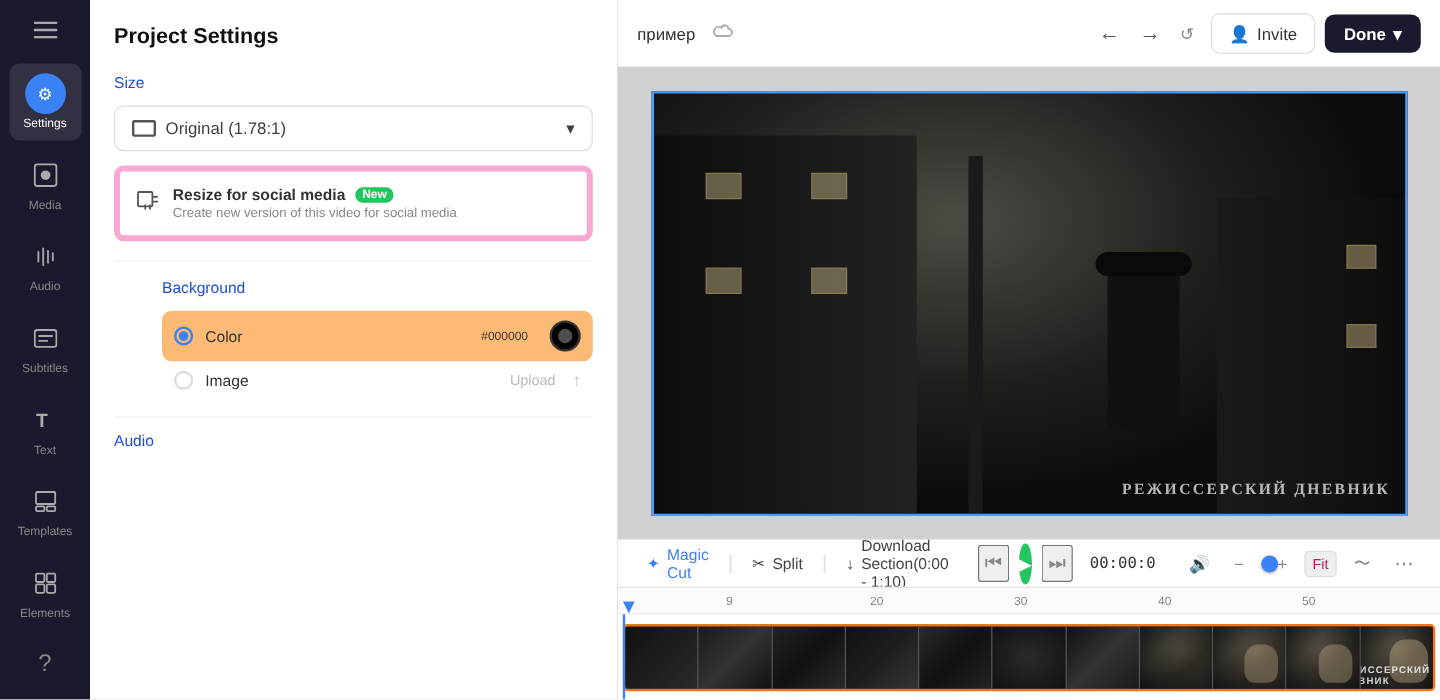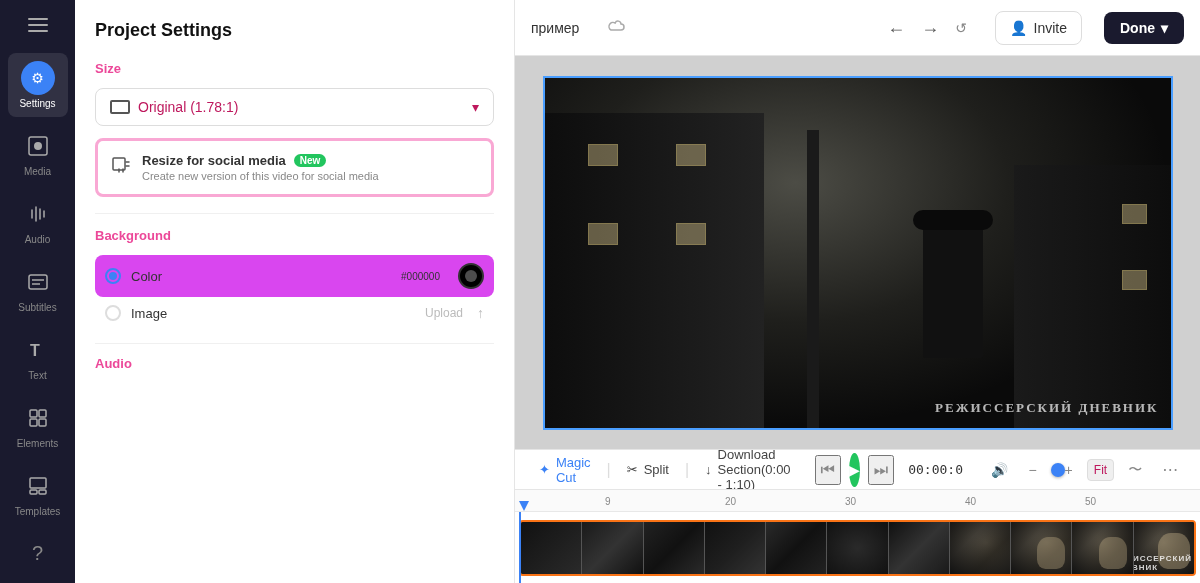--- a/index.html
+++ b/index.html
@@ -82,48 +82,48 @@
       padding: 20px 20px 10px;
       font-size: 18px;
       font-weight: 600;
       color: #111;
     }
     .panel-section {
       padding: 10px 20px 16px;
     }
     .panel-section-title {
       font-size: 13px;
-      font-weight: 700;
-      color: #ec4899;
+      font-weight: 400;
+      color: #1d4ed8;
       margin-bottom: 12px;
     }
     .size-dropdown {
       display: flex;
       align-items: center;
       border: 1px solid #ddd;
       border-radius: 8px;
       padding: 10px 14px;
       cursor: pointer;
       gap: 4px;
-      color: #be185d;
+      color: #404040;
       font-size: 14px;
       justify-content: space-between;
     }
     .size-dropdown .left { display: flex; align-items: center; gap: 8px; }
     .size-icon {
       width: 20px;
       height: 14px;
       border: 2px solid #555;
       border-radius: 2px;
     }
     .resize-card {
       display: flex;
       align-items: flex-start;
       gap: 12px;
-      border: 3px solid #f9a8d4;
+      border: 5px solid #f9a8d4;
       border-radius: 8px;
       padding: 12px 14px;
       margin-top: 12px;
       cursor: pointer;
     }
     .resize-card .resize-icon {
       font-size: 18px;
       color: #555;
       margin-top: 2px;
     }
@@ -143,29 +143,29 @@
       border-radius: 10px;
       font-weight: 600;
     }
     .resize-card .resize-text .sub {
       font-size: 11px;
       color: #888;
       margin-top: 2px;
     }
     .divider { height: 1px; background: #f0f0f0; margin: 0 20px; }
 
-    .background-section { padding: 14px 20px; }
+    .background-section { padding: 14px 20px; margin-left: 40px; }
     .bg-option {
       display: flex;
       align-items: center;
       gap: 10px;
       padding: 8px 10px;
       border-radius: 8px;
     }
-    .bg-option.selected { background: #d946ef; }
+    .bg-option.selected { background: #fdba74; }
     .radio {
       width: 16px;
       height: 16px;
       border-radius: 50%;
       border: 2px solid #ddd;
       display: flex;
       align-items: center;
       justify-content: center;
       flex-shrink: 0;
     }
@@ -206,21 +206,21 @@
       min-width: 0;
     }
 
     
     .top-bar {
       height: 56px;
       background: #fff;
       display: flex;
       align-items: center;
       padding: 0 16px;
-      gap: 22px;
+      gap: 8px;
       border-bottom: 1px solid #e5e5e5;
       flex-shrink: 0;
     }
     .project-name {
       font-size: 14px;
       color: #333;
       font-weight: 500;
     }
     .cloud-icon {
       color: #aaa;
@@ -601,38 +601,38 @@
       <svg width="20" height="20" viewBox="0 0 20 20" fill="#aaa">
         <text x="2" y="16" font-size="16" font-weight="bold" fill="#aaa">T</text>
       </svg>
     </div>
     <span class="label gray">Text</span>
   </div>
 
   <div class="sidebar-item">
     <div class="icon-box">
       <svg width="20" height="20" viewBox="0 0 20 20" fill="none" stroke="#aaa" stroke-width="1.5">
+        <rect x="2" y="2" width="16" height="10" rx="1"></rect>
+        <rect x="2" y="14" width="7" height="4" rx="1"></rect>
+        <rect x="11" y="14" width="7" height="4" rx="1"></rect>
+      </svg>
+    </div>
+    <span class="label gray">Templates</span>
+  </div>
+
+  <div class="sidebar-item">
+    <div class="icon-box">
+      <svg width="20" height="20" viewBox="0 0 20 20" fill="none" stroke="#aaa" stroke-width="1.5">
         <rect x="2" y="2" width="7" height="7" rx="1"></rect>
         <rect x="11" y="2" width="7" height="7" rx="1"></rect>
         <rect x="2" y="11" width="7" height="7" rx="1"></rect>
         <rect x="11" y="11" width="7" height="7" rx="1"></rect>
       </svg>
     </div>
     <span class="label gray">Elements</span>
-  </div>
-
-  <div class="sidebar-item">
-    <div class="icon-box">
-      <svg width="20" height="20" viewBox="0 0 20 20" fill="none" stroke="#aaa" stroke-width="1.5">
-        <rect x="2" y="2" width="16" height="10" rx="1"></rect>
-        <rect x="2" y="14" width="7" height="4" rx="1"></rect>
-        <rect x="11" y="14" width="7" height="4" rx="1"></rect>
-      </svg>
-    </div>
-    <span class="label gray">Templates</span>
   </div>
 
   <div class="sidebar-help">?</div>
 </div>
 
 <div class="panel">
   <div class="panel-header">Project Settings</div>
 
   <div class="panel-section">
     <div class="panel-section-title">Size</div>

